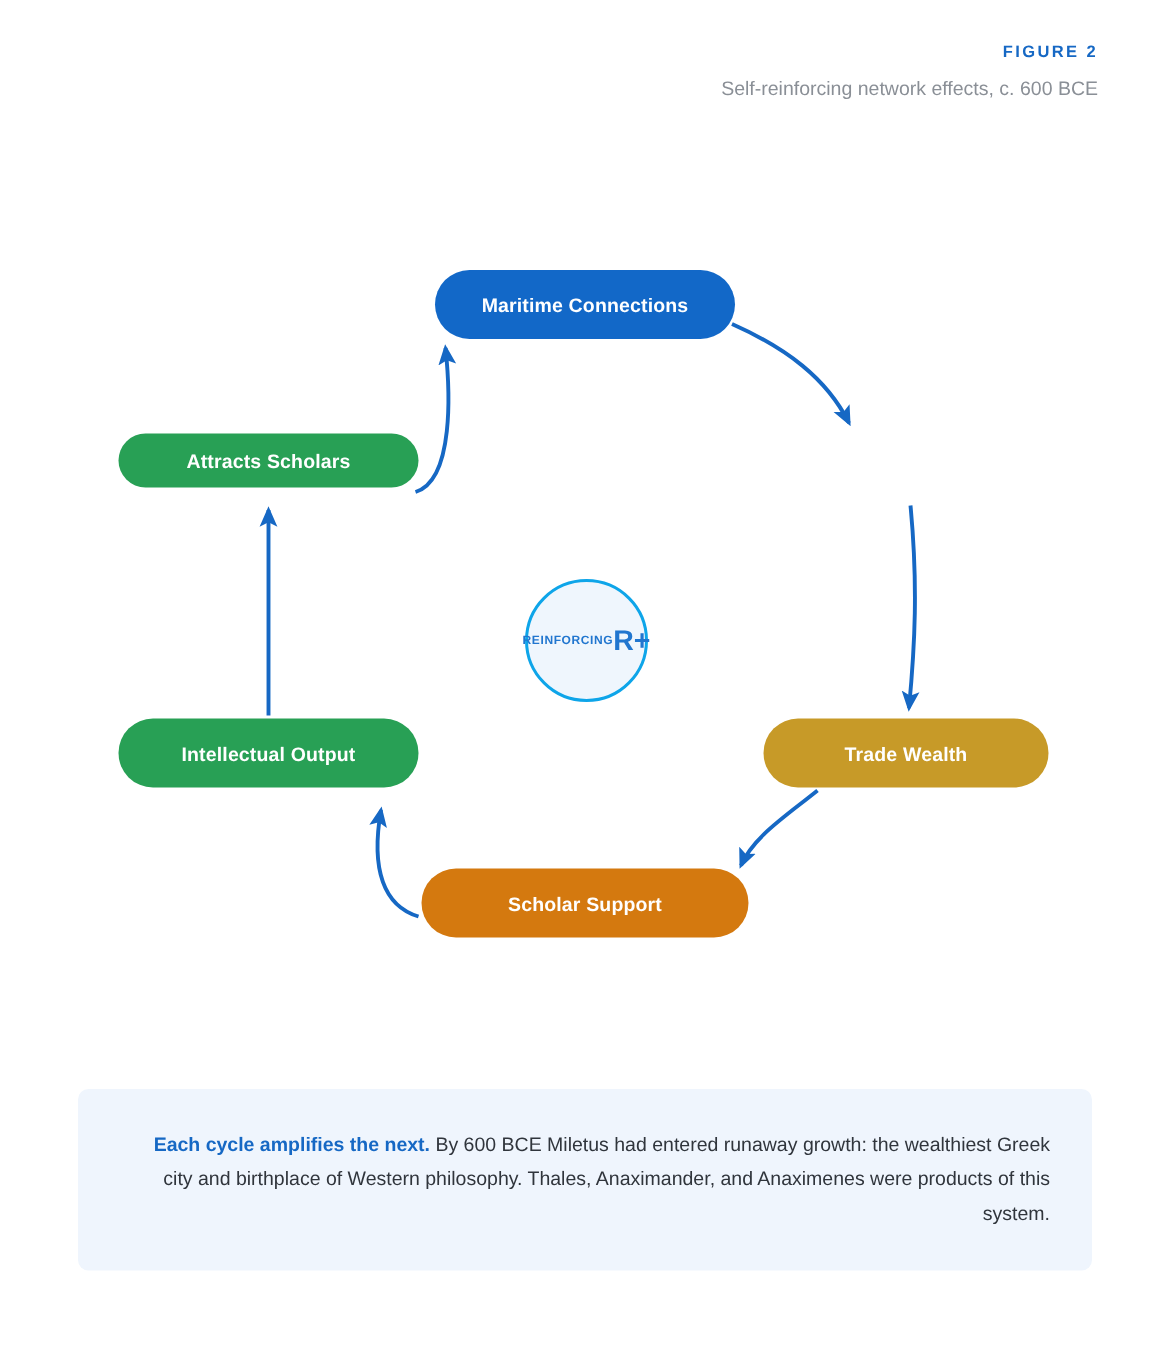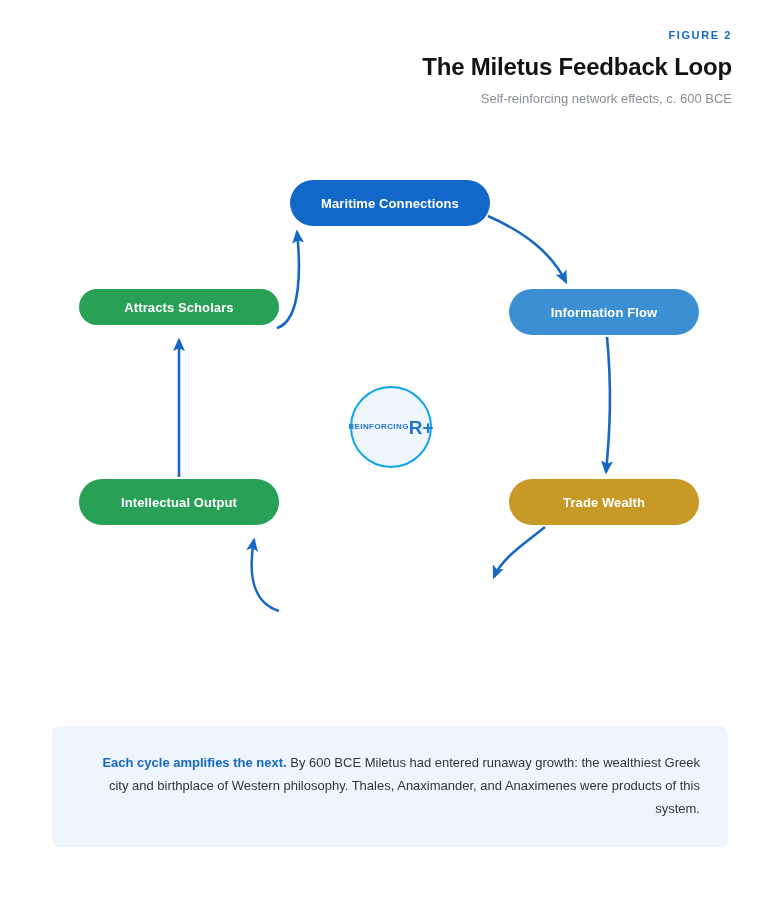--- a/index.html
+++ b/index.html
@@ -77,21 +77,20 @@
   }
   .footnote b { color:#1668c4; font-weight:bold; }
 </style>
 </head>
 <body>
 
 <div class="page">
 
   <div class="header">
     <div class="fig-label">FIGURE 2</div>
-    <div class="fig-title">The Miletus Feedback Loop</div>
     <div class="fig-subtitle">Self-reinforcing network effects, c. 600 BCE</div>
   </div>
 
   <div class="canvas">
 
     <svg width="780" height="560">
       <defs>
         <marker id="ah" viewBox="0 0 10 10" refX="8.2" refY="5" markerWidth="5.2" markerHeight="5.2" orient="auto-start-reverse">
           <path d="M 0 0.6 L 10 5 L 0 9.4 L 2.1 5 Z" fill="#1668c4"></path>
         </marker>
@@ -109,28 +108,28 @@
         <path d="M 179 337 L 179 200"></path>
 
         <path d="M 277 188 C 303 180 300 120 297 92"></path>
       </g>
     </svg>
 
     <div class="node" id="node-maritime" style="background:#1268c8">
       <span>Maritime Connections</span>
     </div>
 
-    <div class="node" id="node-info" style="background:#3d8fd4">
-      <span>Information Flow</span>
-    </div>
 
     <div class="node" id="node-trade" style="background:#c79a28">
       <span>Trade Wealth</span>
     </div>
 
+    <div class="node" id="node-scholar" style="background:#d4790f">
+      <span>Scholar Support</span>
+    </div>
 
     <div class="node" id="node-output" style="background:#28a055">
       <span>Intellectual Output</span>
     </div>
 
     <div class="node" id="node-attracts" style="background:#28a055">
       <span>Attracts Scholars</span>
     </div>
 
     <div class="loop-badge">

